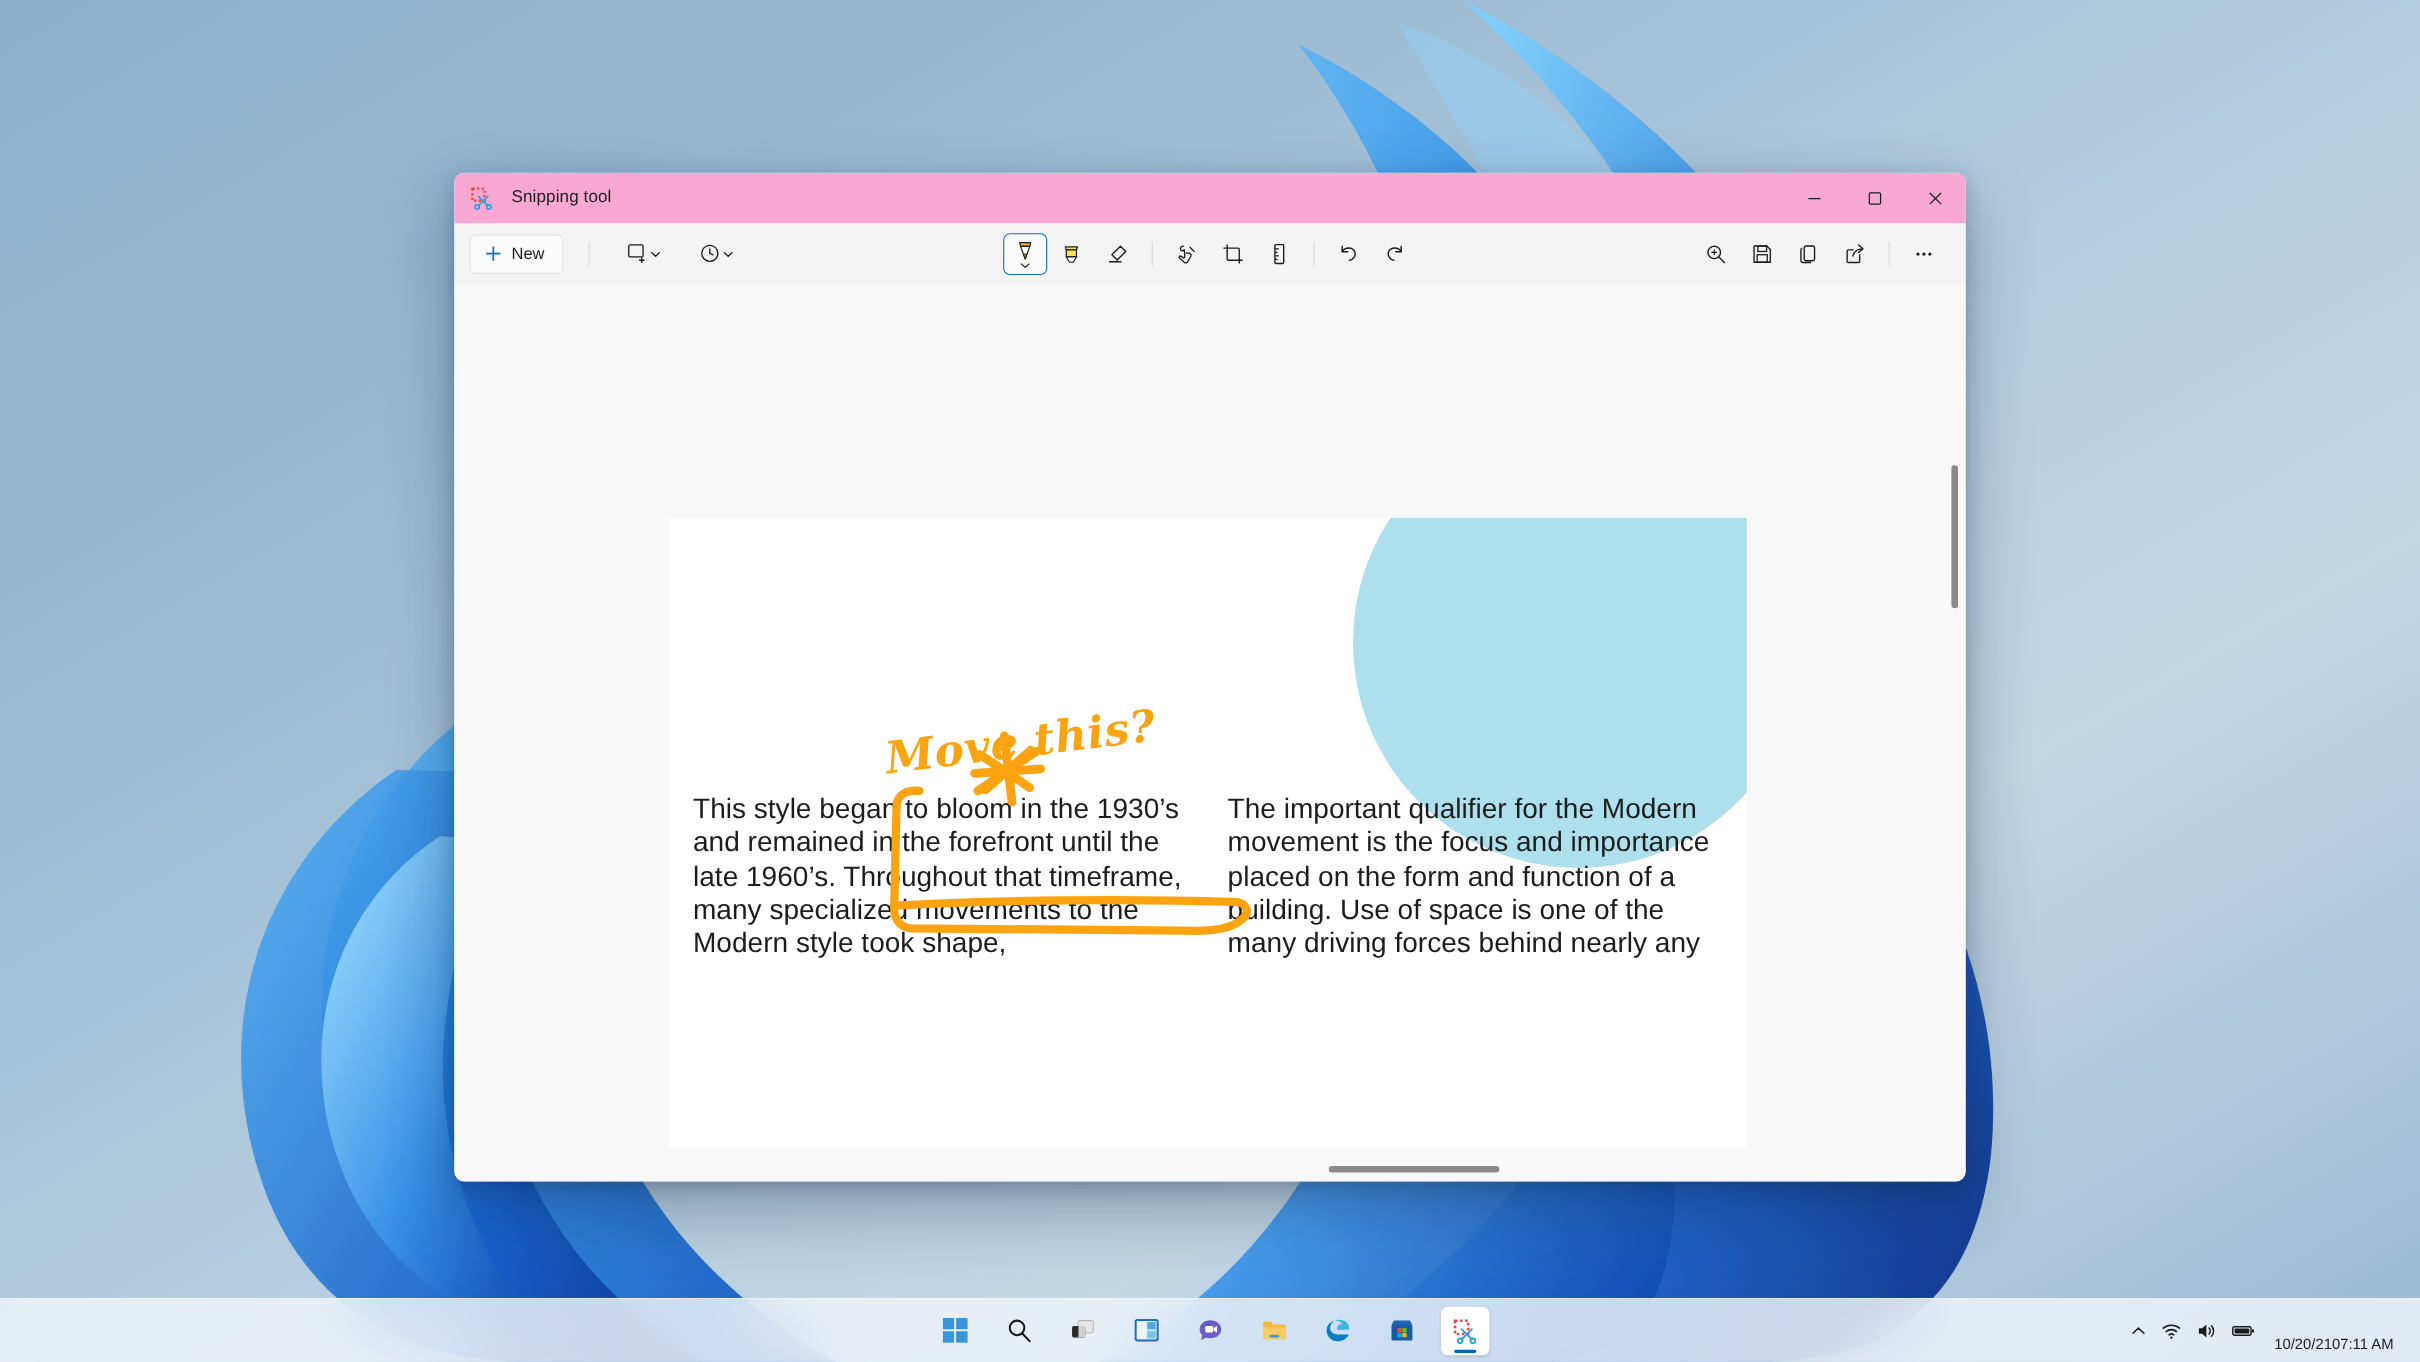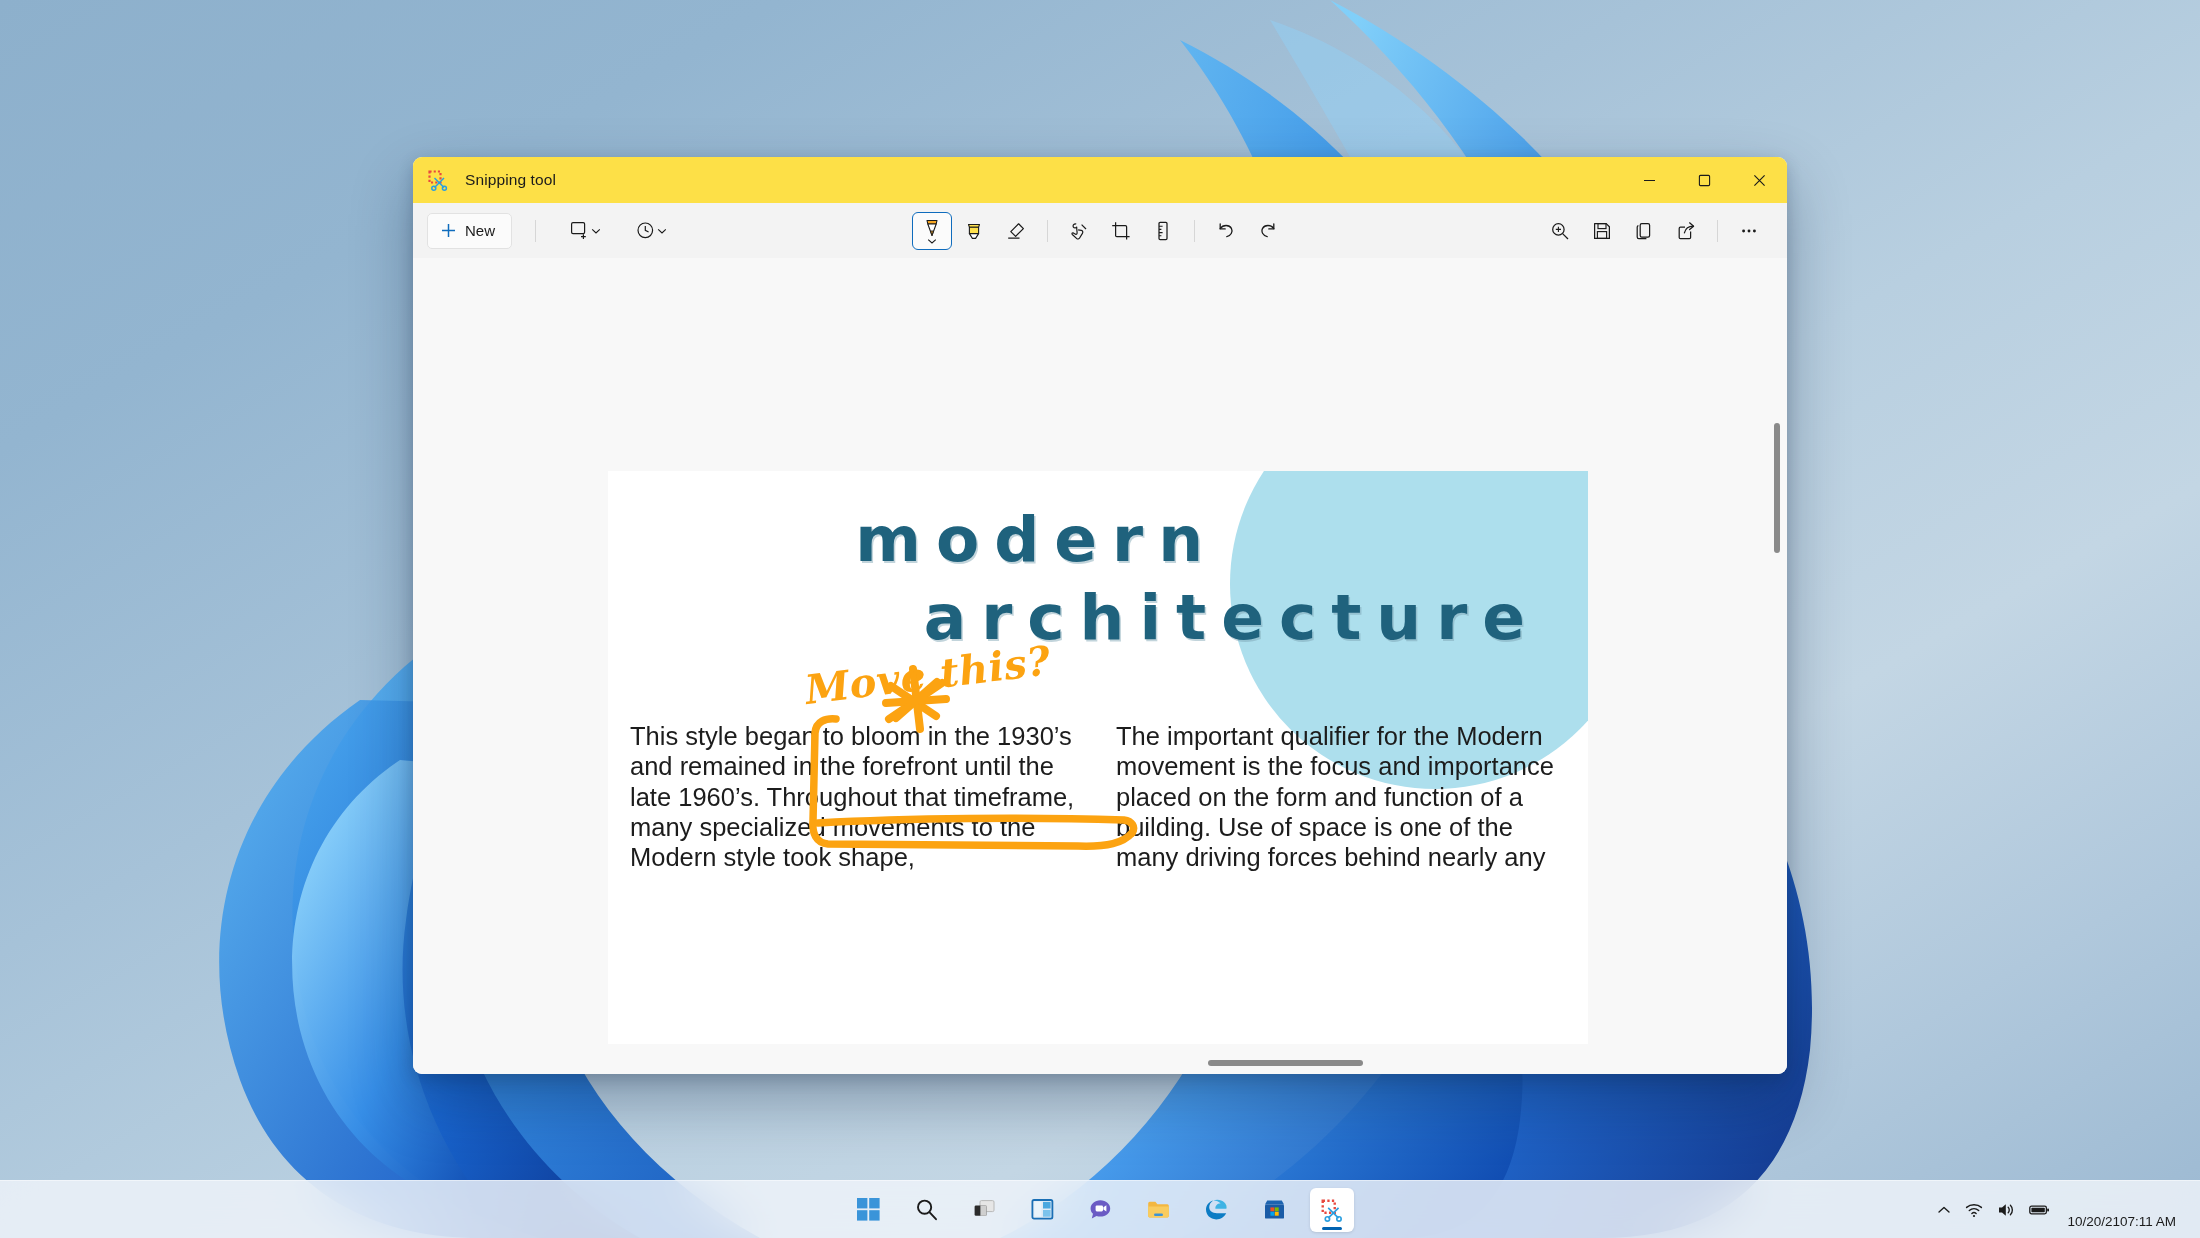--- a/index.html
+++ b/index.html
@@ -48,21 +48,21 @@
     overflow: hidden;
     display: flex;
     flex-direction: column;
   }
 
   
   #title-bar {
     height: 46px;
     display: flex;
     align-items: center;
-    background: #fde047;
+    background: #f9a8d4;
     flex: 0 0 auto;
     position: relative;
     justify-content: center;
   }
   #app-icon { margin-left: 14px; width: 22px; height: 22px; display:block; }
   #title-text {
     margin-left: 16px;
     font-size: 15.5px;
     color: #1b1b1b;
     letter-spacing: .1px;
@@ -555,24 +555,20 @@
           </svg>
         </button>
       </div>
     </div>
 
     <div id="canvas-area">
 
       <div id="snip-doc">
         <div id="doc-circle"></div>
 
-        <div id="doc-heading">
-          <span class="hl1">modern</span>
-          <span class="hl2">architecture</span>
-        </div>
 
         <div id="doc-columns">
           <p class="doc-col">This style began to bloom in the 1930’s and remained in the forefront until the late 1960’s. Throughout that timeframe, many specialized movements to the Modern style took shape,</p>
           <p class="doc-col">The important qualifier for the Modern movement is the focus and importance placed on the form and function of a building. Use of space is one of the many driving forces behind nearly any</p>
         </div>
 
         <svg id="ink-layer" viewBox="0 0 980 573">
 
           <path d="M228 248 C218 247 208 250 207 262 L205 350 C204 362 208 372 220 373
                    L470 375 C500 376 515 372 524 362" fill="none" stroke="#fca311" stroke-width="7.5" stroke-linecap="round" stroke-linejoin="round"></path>

